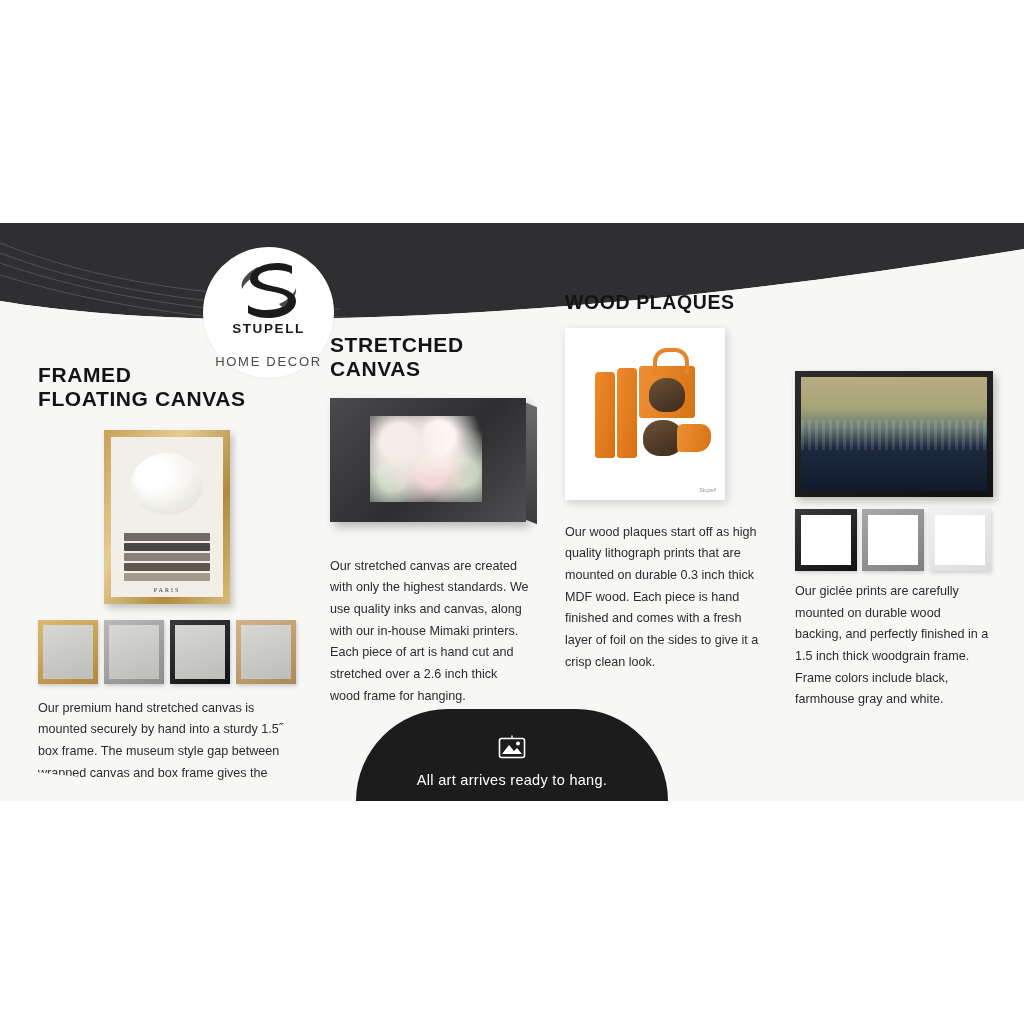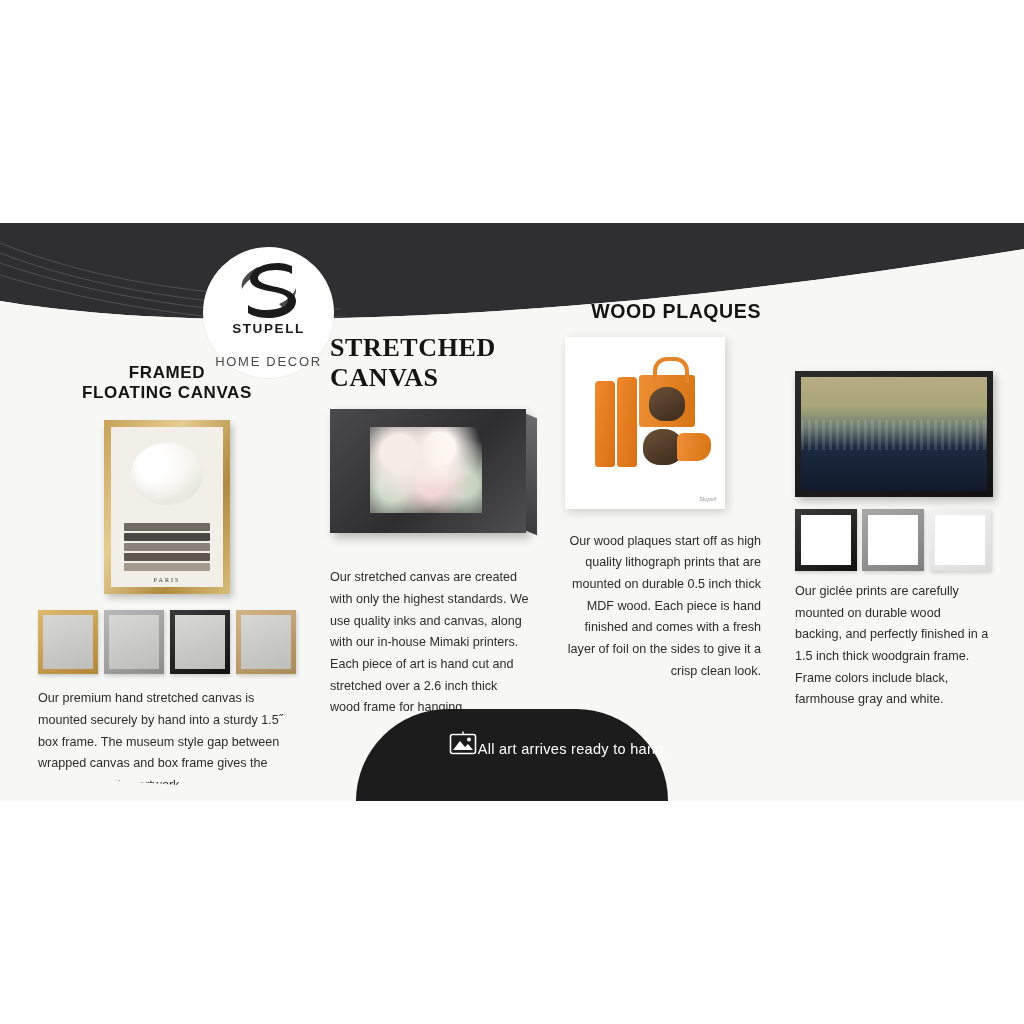--- a/index.html
+++ b/index.html
@@ -92,21 +92,21 @@
     line-height: 1.16;
     text-transform: uppercase;
   }
   .col-body {
     color: #2c2c2c;
     font-size: 12.6px;
     line-height: 1.72;
   }
   
   #col1 { left: 38px; top: 140px; width: 258px; }
-  #col1 .col-title { font-size: 17px; text-align: center; }
+  #col1 .col-title { font-size: 21px; }
   #col1 .art-wrap { margin-top: 18px; display: flex; justify-content: center; }
   
   .ffc-frame {
     width: 112px;
     height: 160px;
     padding: 7px;
     background: linear-gradient(120deg,#c7a257,#e5cc92 35%,#b08b3f 70%,#d8bc79);
     box-shadow: 3px 4px 7px rgba(0,0,0,0.22);
   }
   .ffc-inner {
@@ -159,21 +159,21 @@
     padding: 5px;
     box-shadow: 1px 2px 4px rgba(0,0,0,0.18);
   }
   .swatch > div {
     width: 100%;
     height: 100%;
     background: linear-gradient(160deg,#d7d7d3,#bdbdb9);
   }
   
   #col2 { left: 330px; top: 110px; width: 200px; }
-  #col2 .col-title { font-size: 26px; font-family: Liberation Serif, serif; }
+  #col2 .col-title { font-size: 21px; }
   .stretched {
     margin-top: 16px;
     width: 196px;
     height: 124px;
     position: relative;
     background: linear-gradient(135deg,#4a4a4c,#2e2e31 55%,#4e4e50);
     box-shadow: 4px 5px 9px rgba(0,0,0,0.25);
   }
   .stretched::after {
     content: "";
@@ -187,21 +187,21 @@
     position: absolute; left: 40px; top: 18px;
     width: 112px; height: 86px;
     background:
       radial-gradient(circle at 26% 30%, #f4ece6 0 18%, rgba(244,236,230,0) 46%),
       radial-gradient(circle at 62% 24%, #fdf7f3 0 16%, rgba(253,247,243,0) 44%),
       radial-gradient(circle at 55% 62%, #f3d9d6 0 19%, rgba(243,217,214,0) 50%),
       radial-gradient(circle at 20% 70%, #cfd9c8 0 13%, rgba(207,217,200,0) 44%),
       radial-gradient(circle at 84% 66%, #c8d4c2 0 12%, rgba(200,212,194,0) 42%);
   }
   
-  #col3 { left: 565px; top: 77px; width: 196px; text-align: right; }
+  #col3 { left: 565px; top: 68px; width: 196px; }
   #col3 .col-title { font-size: 19.5px; }
   .plaque {
     margin-top: 14px;
     width: 160px;
     height: 172px;
     background: #ffffff;
     box-shadow: 2px 3px 9px rgba(0,0,0,0.17);
     position: relative;
     overflow: hidden;
   }
@@ -265,21 +265,21 @@
   
   .ribbon {
     position: absolute;
     left: 356px;
     bottom: 0;
     width: 312px;
     height: 92px;
     background: #1c1c1c;
     border-radius: 160px 160px 0 0;
     display: flex;
-    flex-direction: row;
+    flex-direction: column;
     align-items: center;
     justify-content: flex-end;
     padding-bottom: 13px;
     box-sizing: border-box;
   }
   .ribbon-icon { margin-bottom: 8px; }
   .ribbon-text {
     color: #ffffff;
     font-size: 14.5px;
     letter-spacing: 0.3px;
@@ -372,21 +372,21 @@
       <div class="plaque">
         <div class="boot" style="left:30px;top:44px;width:20px;height:86px"></div>
         <div class="boot" style="left:52px;top:40px;width:20px;height:90px"></div>
         <div class="bag" style="left:74px;top:38px;width:56px;height:52px"></div>
         <div class="bag" style="left:88px;top:20px;width:28px;height:22px;background:none;border:4px solid #e5842a;border-bottom:none;border-radius:14px 14px 0 0"></div>
         <div class="dog" style="left:84px;top:50px;width:36px;height:34px"></div>
         <div class="dog" style="left:78px;top:92px;width:40px;height:36px"></div>
         <div class="bag" style="left:112px;top:96px;width:34px;height:28px;border-radius:6px 10px 14px 4px"></div>
         <div class="plaque-sig">Stupell</div>
       </div>
-      <p class="col-body" style="margin-top:22px">Our wood plaques start off as high quality lithograph prints that are mounted on durable 0.5 inch thick MDF wood. Each piece is hand finished and comes with a fresh layer of foil on the sides to give it a crisp clean look.</p>
+      <p class="col-body" style="margin-top:22px">Our wood plaques start off as high quality lithograph prints that are mounted on durable 0.3 inch thick MDF wood. Each piece is hand finished and comes with a fresh layer of foil on the sides to give it a crisp clean look.</p>
     </div>
 
     <div class="col" id="col4">
       <div class="giclee">
         <div class="giclee-art"></div>
       </div>
       <div class="frame-colors">
         <div class="fc" style="background:linear-gradient(150deg,#3a3a3a,#111111)">
             <div></div>
           </div>

